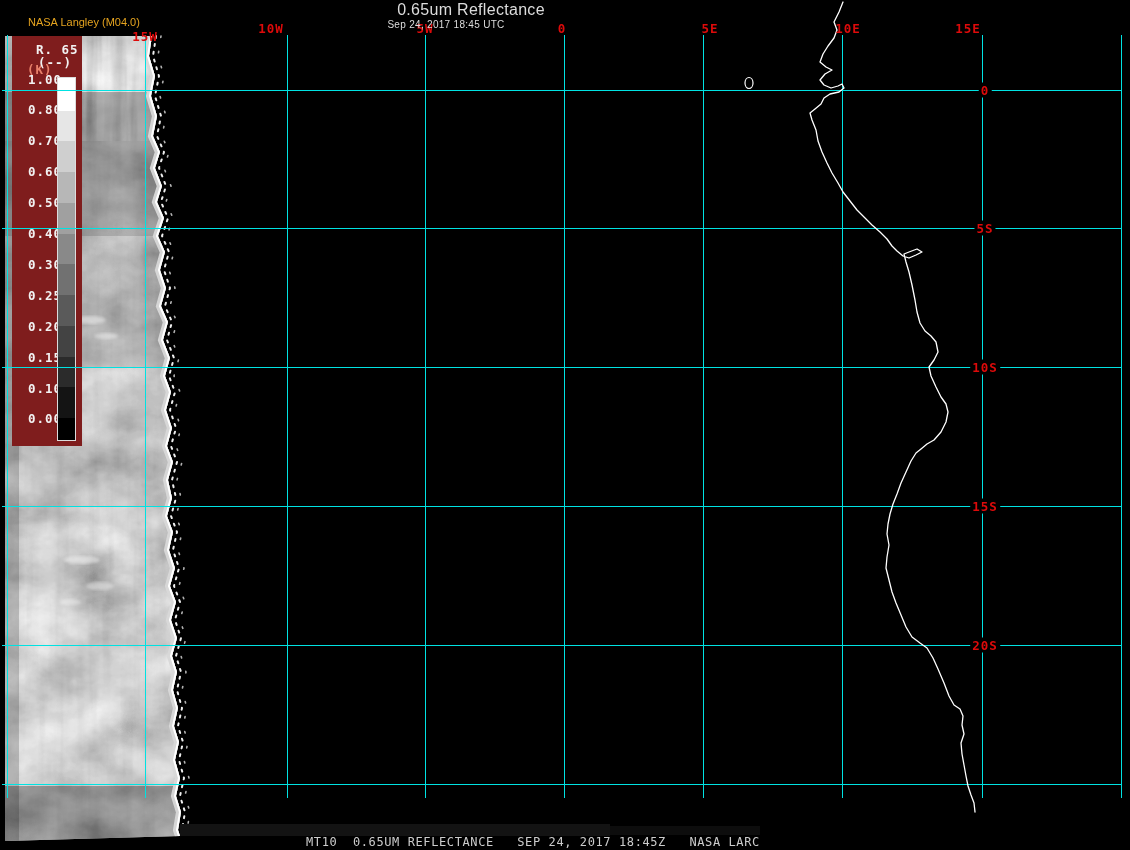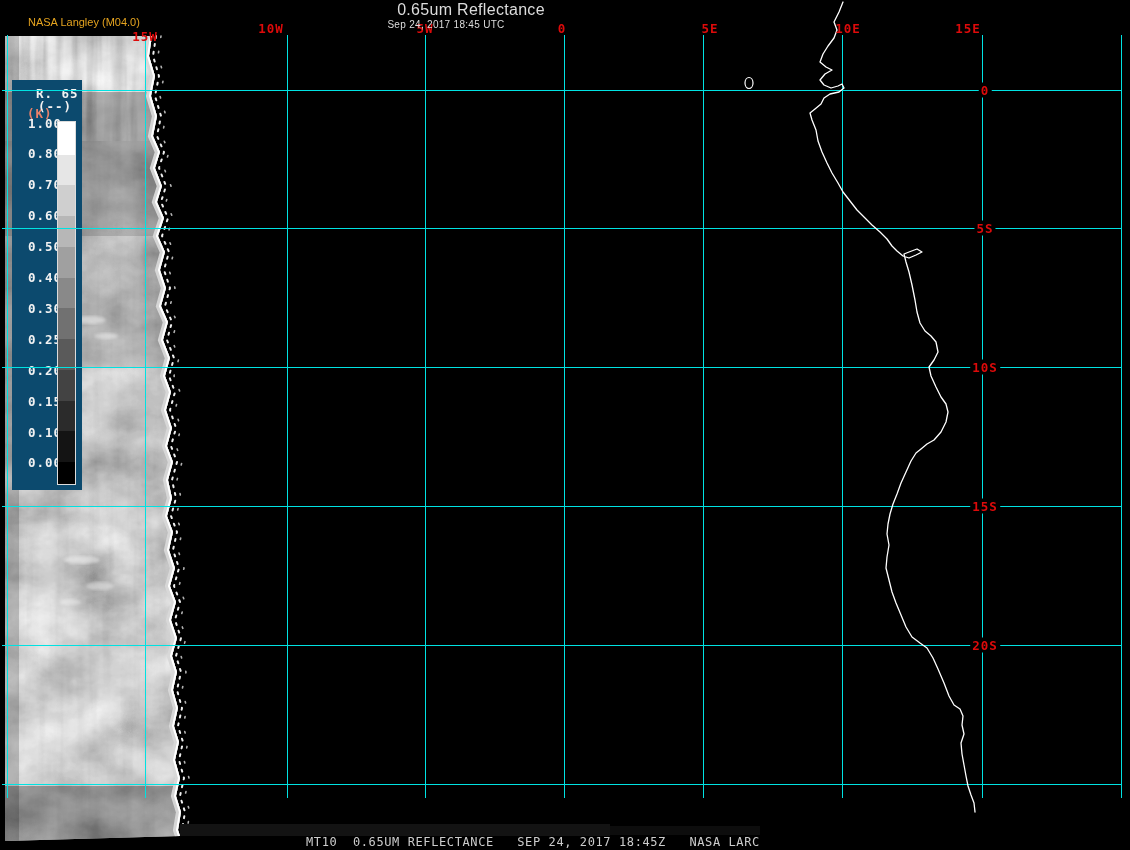--- a/index.html
+++ b/index.html
@@ -1,20 +1,20 @@
 <!DOCTYPE html>
 <html><head>
 <meta charset="utf-8">
 <style>
   html,body{margin:0;padding:0;background:#000;}
   #screen{position:relative;width:1130px;height:850px;background:#000;overflow:hidden;
           font-family:"Liberation Sans",sans-serif;}
   svg{position:absolute;left:0;top:0;}
   #imagery-svg{z-index:1;}
-  #colorbar{position:absolute;left:12px;top:36px;width:70px;height:410px;background:#0c4a6e;z-index:2;margin-top:44px;}
+  #colorbar{position:absolute;left:12px;top:36px;width:70px;height:410px;background:#7f1d1d;z-index:2;}
   #cb-title{position:absolute;left:24px;top:6px;font:bold 12.5px "DejaVu Sans Mono",monospace;color:#f2f2f2;letter-spacing:1px;}
   #cb-sub{position:absolute;left:26px;top:19px;font:bold 12.5px "DejaVu Sans Mono",monospace;color:#f2f2f2;letter-spacing:1px;}
   #cb-unit{position:absolute;left:15px;top:26px;font:bold 12.5px "DejaVu Sans Mono",monospace;color:#e8806a;letter-spacing:1px;}
   .cb-tick{position:absolute;right:20px;height:15px;line-height:15px;
            font:bold 12.5px "DejaVu Sans Mono",monospace;color:#f2f2f2;letter-spacing:1px;white-space:pre;}
   #cb-bar{position:absolute;left:45px;top:41px;width:19px;height:364px;border:1px solid #dcdcdc;box-sizing:border-box;}
   #overlay-svg{z-index:3;pointer-events:none;}
   .geo-label{position:absolute;font:bold 12.5px "DejaVu Sans Mono",monospace;color:#dd0a0a;
              letter-spacing:1px;white-space:pre;}
   #lon-labels .geo-label{top:21px;transform:translateX(-50%);z-index:4;}

